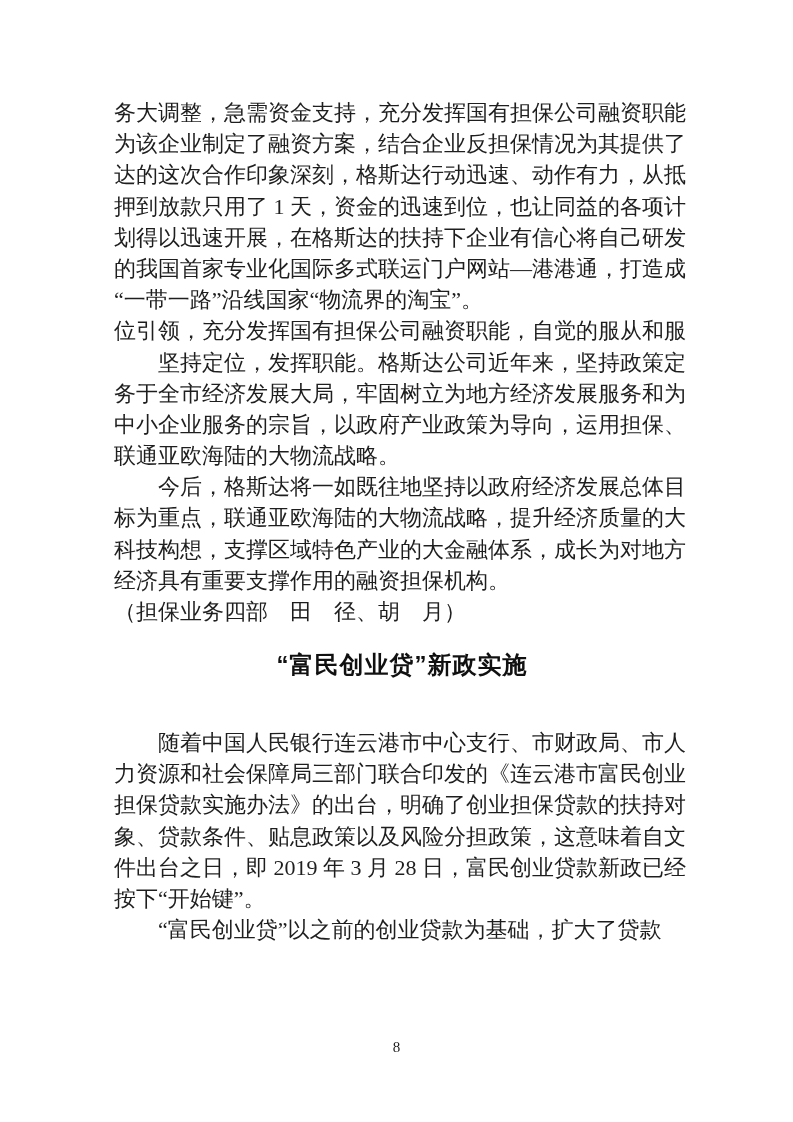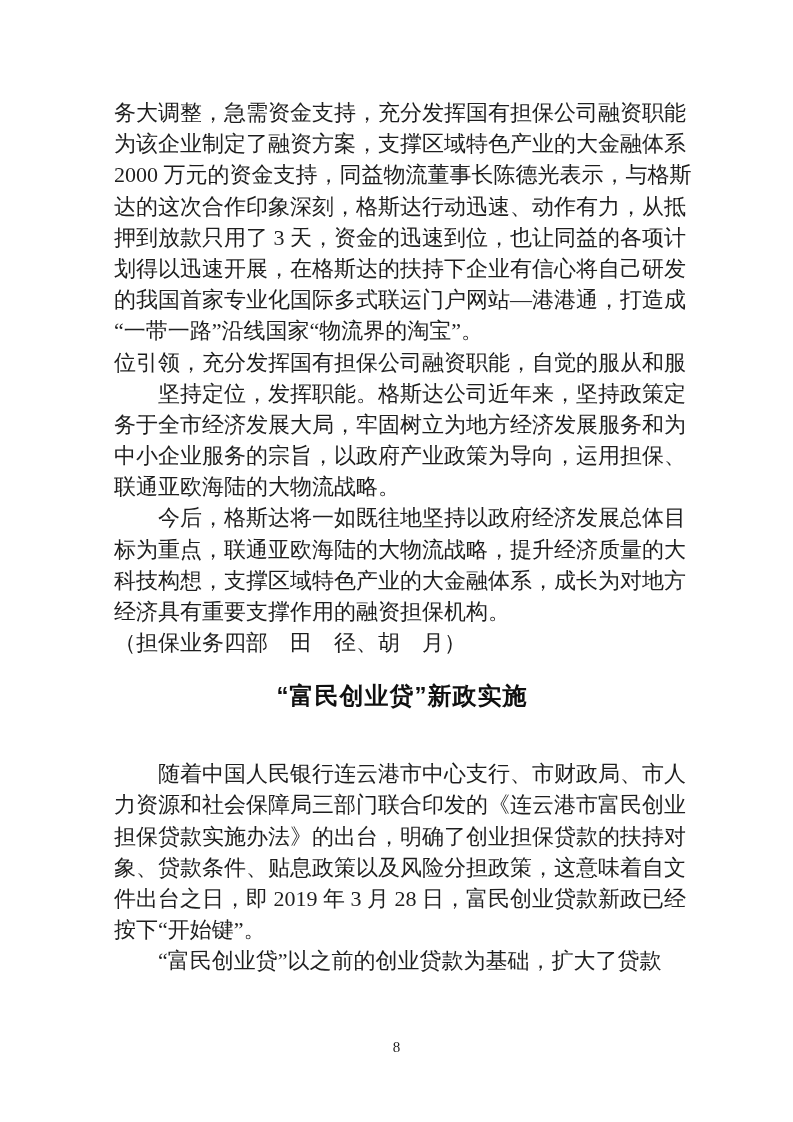--- a/index.html
+++ b/index.html
@@ -61,24 +61,23 @@
 </style>
 </head>
 <body>
 
 <div class="page">
   <div class="content">
 
     <section>
       <div>
           <div class="line">务大调整，急需资金支持，充分发挥国有担保公司融资职能</div>
-          <div class="line">为该企业制定了融资方案，支撑区域特色产业的大金融体系</div>
-          <div class="line">2000 万元的资金支持，同益物流董事长陈德光表示，与格斯</div>
+          <div class="line">为该企业制定了融资方案，结合企业反担保情况为其提供了</div>
           <div class="line">达的这次合作印象深刻，格斯达行动迅速、动作有力，从抵</div>
-          <div class="line">押到放款只用了 3 天，资金的迅速到位，也让同益的各项计</div>
+          <div class="line">押到放款只用了 1 天，资金的迅速到位，也让同益的各项计</div>
           <div class="line">划得以迅速开展，在格斯达的扶持下企业有信心将自己研发</div>
           <div class="line">的我国首家专业化国际多式联运门户网站—港港通，打造成</div>
           <div class="line">“一带一路”沿线国家“物流界的淘宝”。</div>
           <div class="line">位引领，充分发挥国有担保公司融资职能，自觉的服从和服</div>
           <div class="line">　　坚持定位，发挥职能。格斯达公司近年来，坚持政策定</div>
           <div class="line">务于全市经济发展大局，牢固树立为地方经济发展服务和为</div>
           <div class="line">中小企业服务的宗旨，以政府产业政策为导向，运用担保、</div>
           <div class="line">联通亚欧海陆的大物流战略。</div>
           <div class="line">　　今后，格斯达将一如既往地坚持以政府经济发展总体目</div>
           <div class="line">标为重点，联通亚欧海陆的大物流战略，提升经济质量的大</div>

